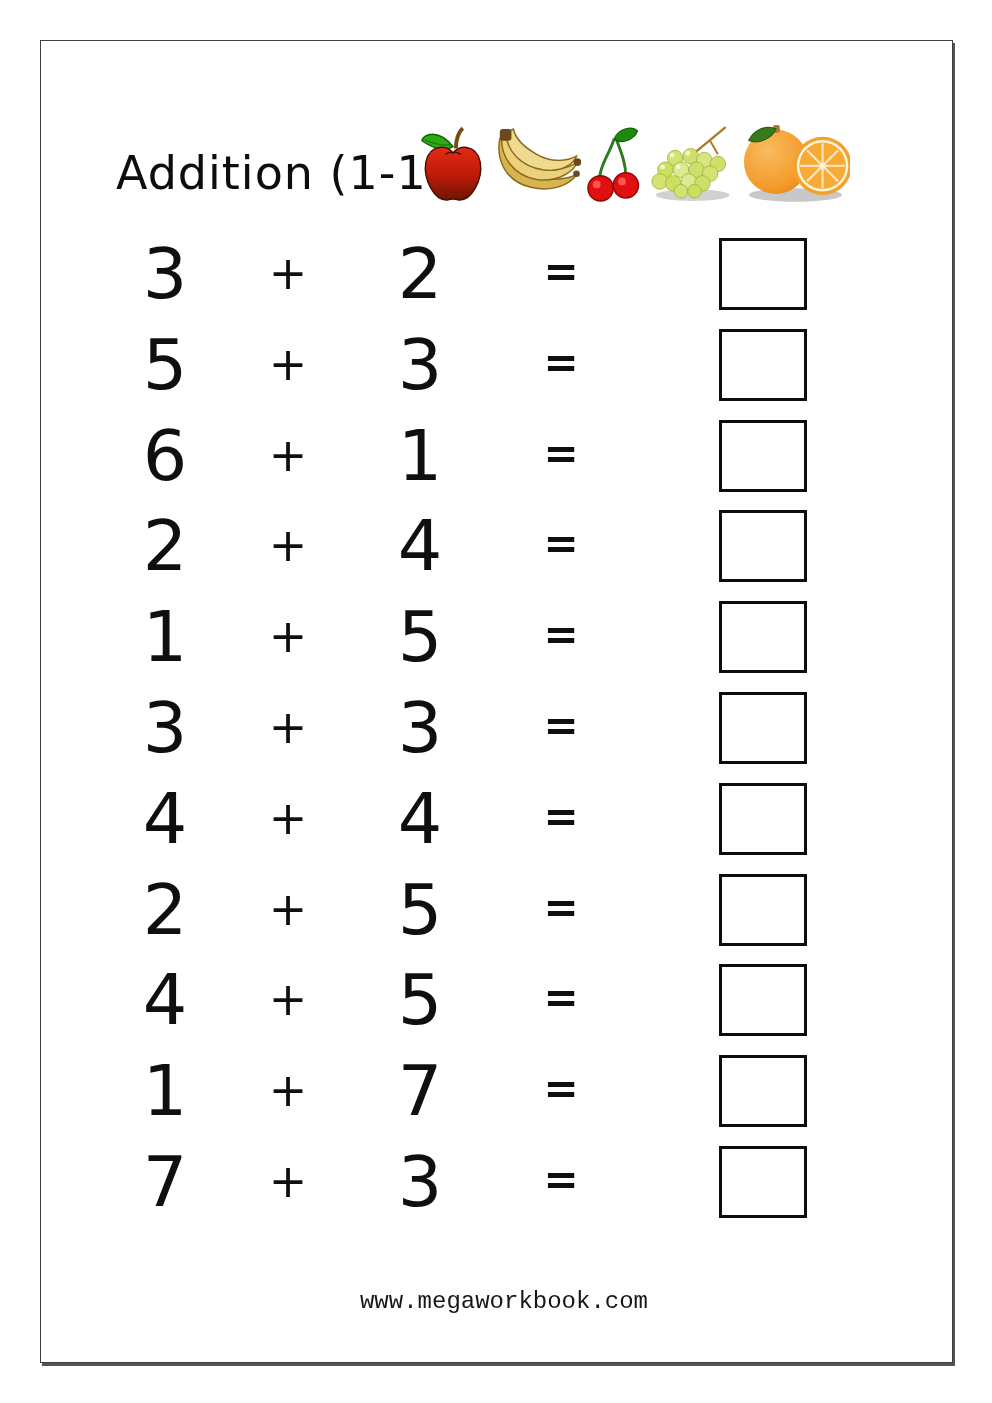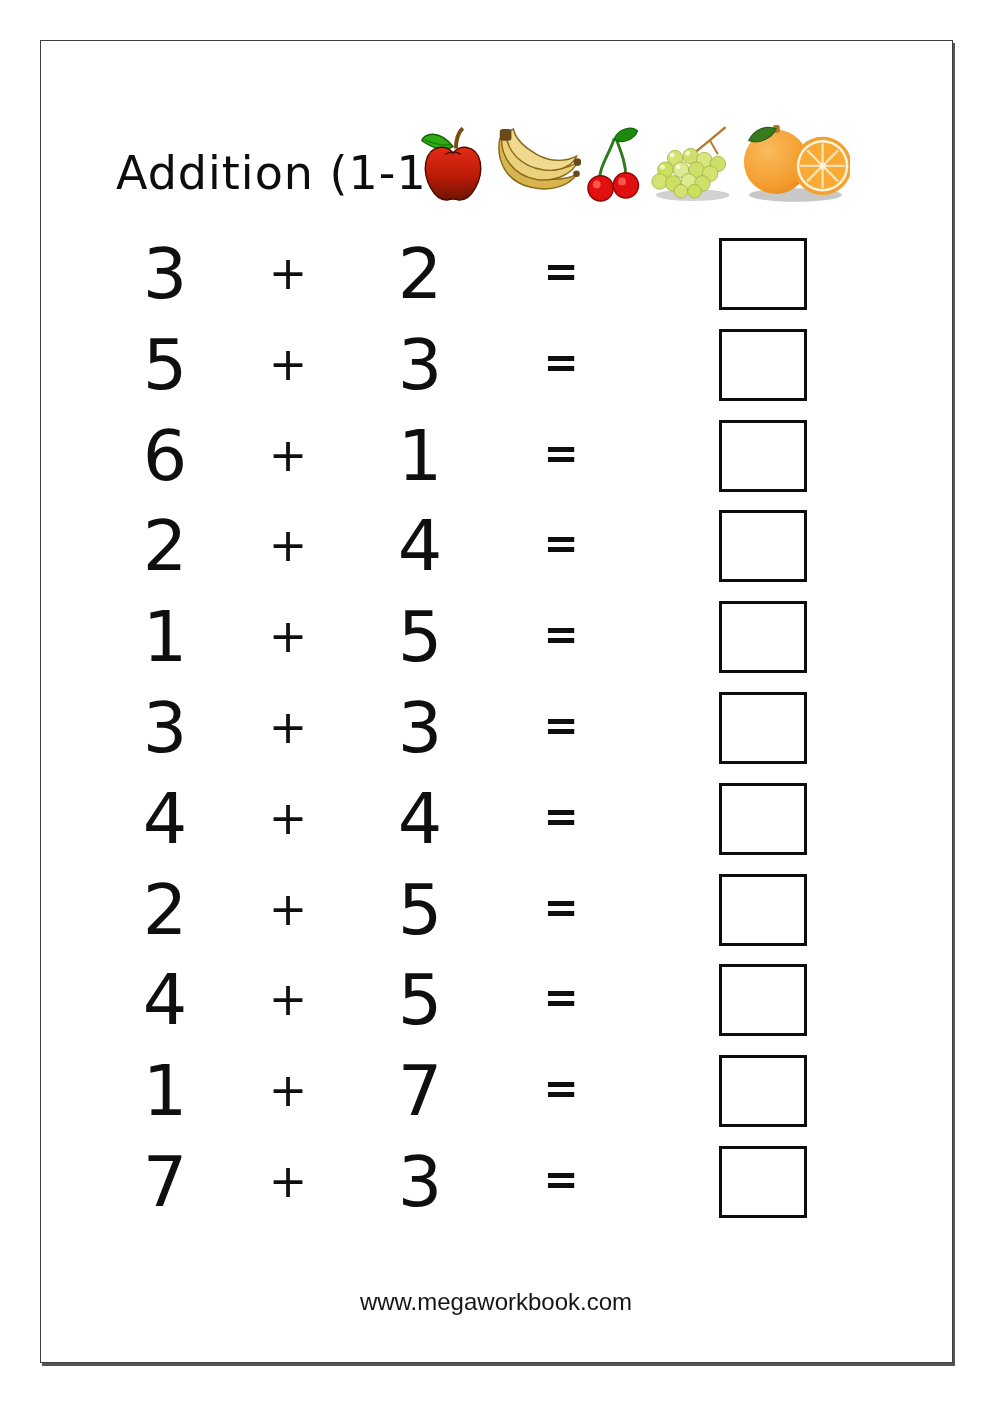--- a/index.html
+++ b/index.html
@@ -31,22 +31,22 @@
   .num.a{left:105px;}
   .num.b{left:360px;}
   .op{position:absolute;top:0;width:80px;text-align:center;color:#0f0f0f;}
   .op.plus{left:248px;font-size:46px;line-height:70px;font-weight:400;}
   .op.eq{left:521px;font-size:42px;line-height:68px;font-weight:700;}
   .answer-box{
     position:absolute;left:719px;top:0;width:82px;height:66px;
     border:3px solid #0d0d0d;background:#ffffff;
   }
   .footer{
-    position:absolute;left:40px;top:1288px;width:912px;text-align:center;
-    font-size:24px;color:#161616;font-family:Liberation Sans, sans-serif;
+    position:absolute;left:48px;top:1288px;width:912px;text-align:center;
+    font-size:24px;color:#161616;font-family:Liberation Mono, monospace;
   }
 </style>
 </head>
 <body>
 
 <div class="frame"></div>
 
 <div class="title">Addition (1-10)</div>
 
 <div class="fruit-strip">

